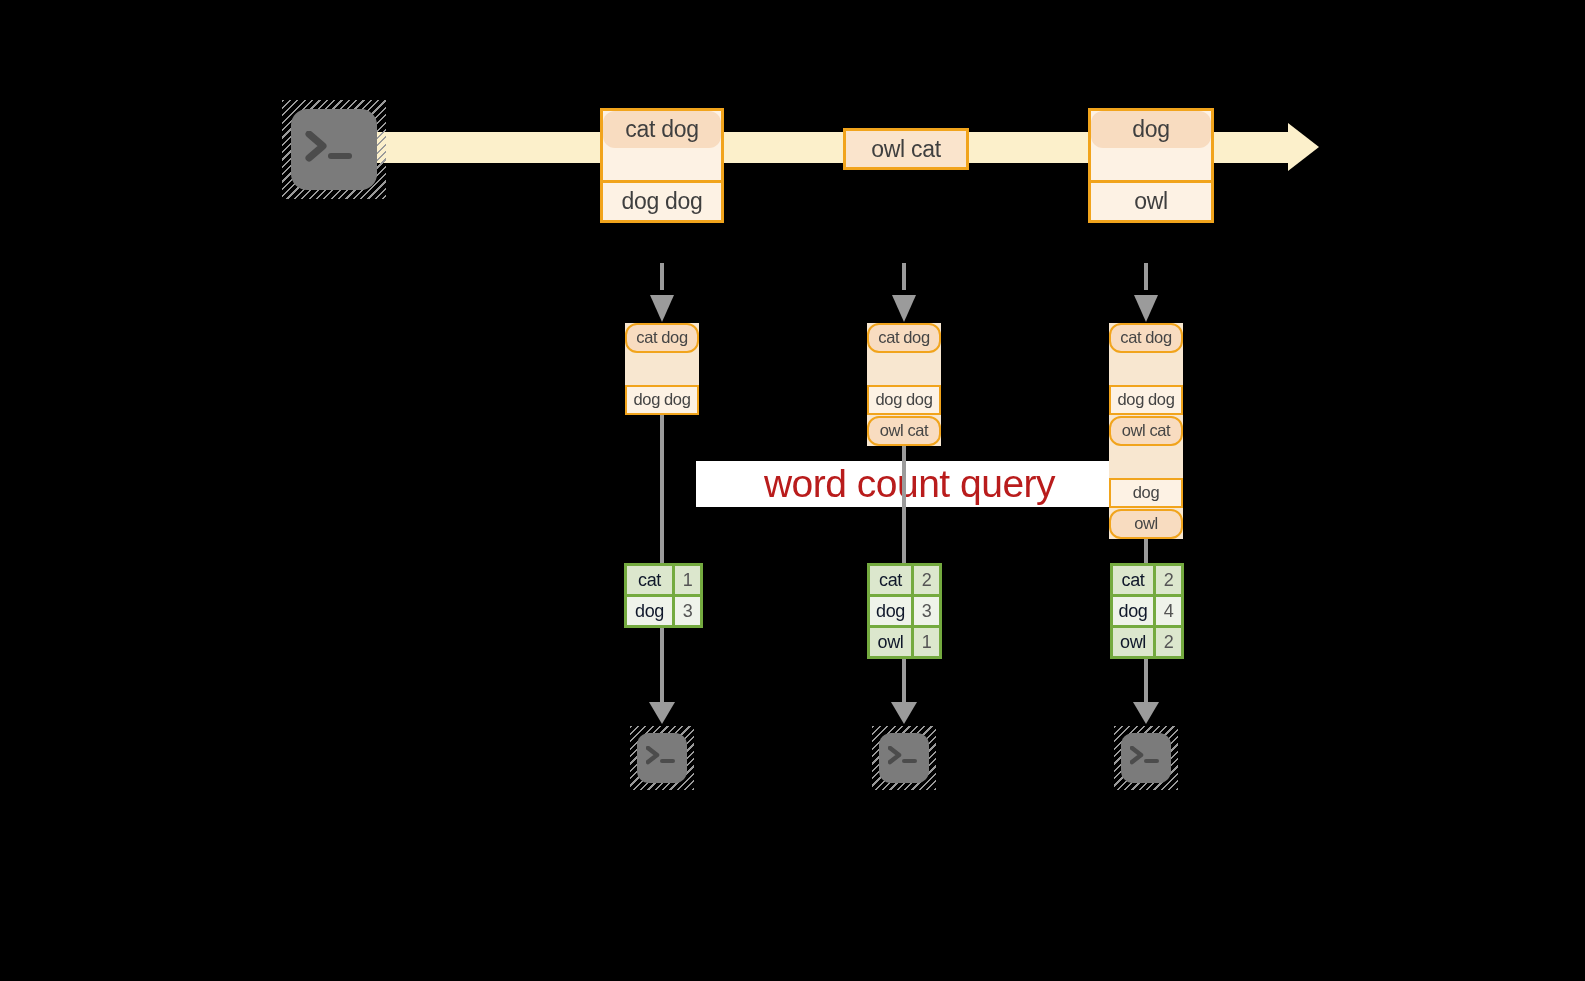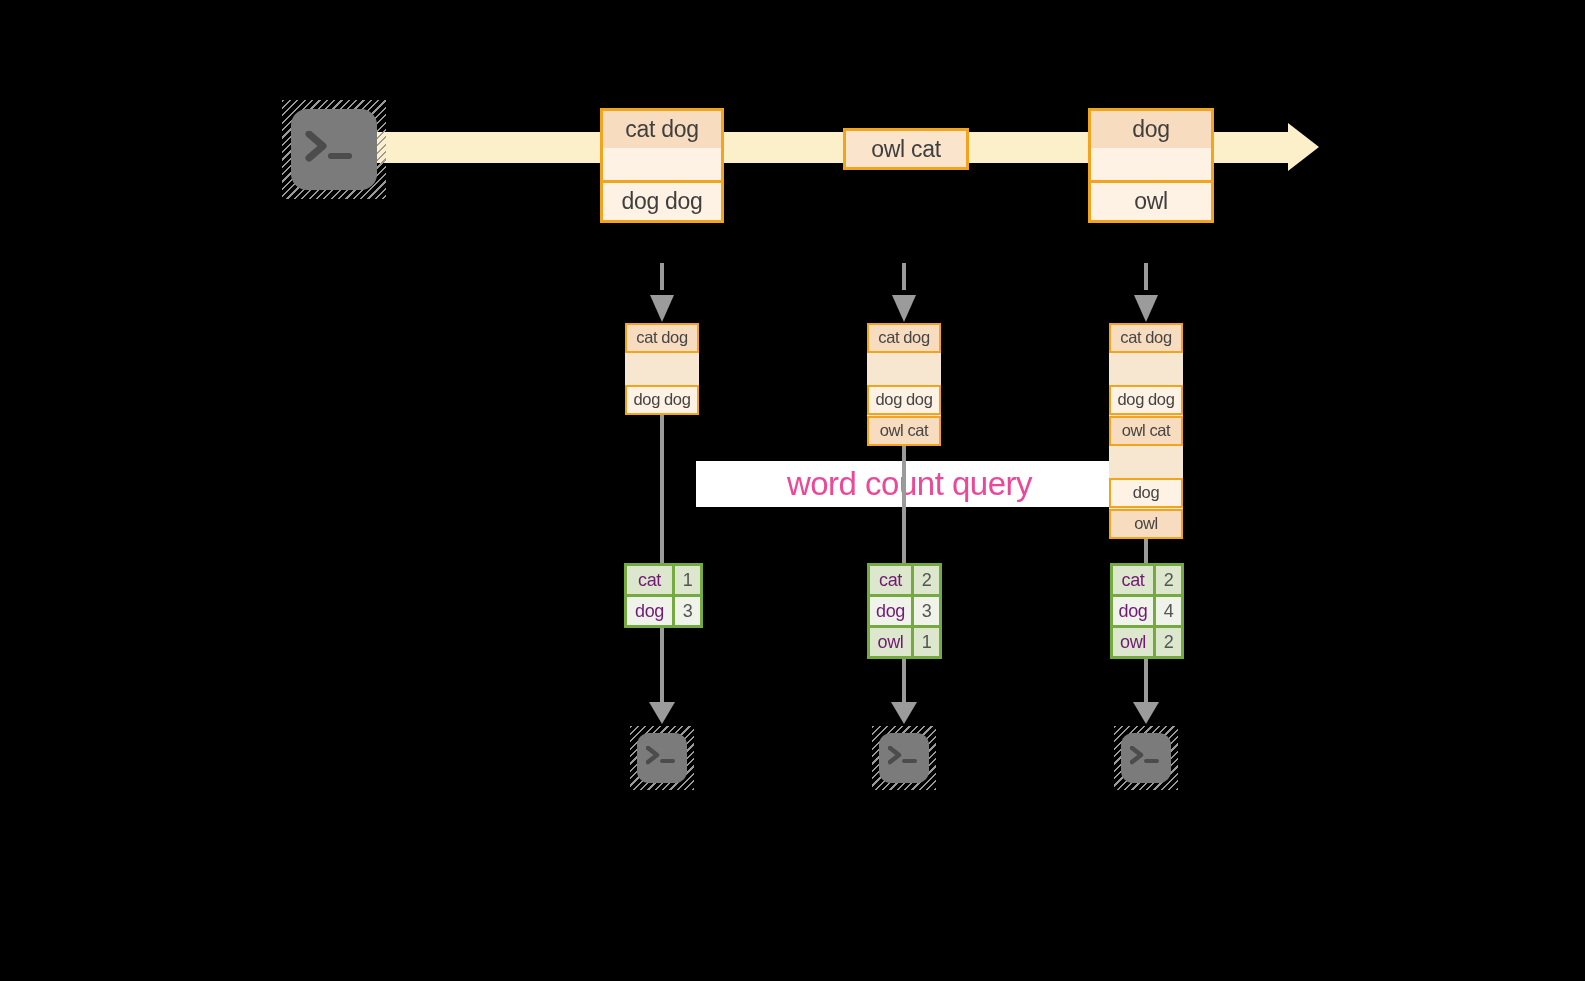--- a/index.html
+++ b/index.html
@@ -18,45 +18,45 @@
   .term-src .term-in{inset:9px;border-radius:16px;}
   .term-sink .term-in{inset:7px;border-radius:12px;}
   .glyph{display:block;}
   .term-src .glyph{margin:22px 0 0 14px;}
   .term-sink .glyph{margin:13px 0 0 9px;}
   
   .ebox{position:absolute;z-index:2;border:3px solid #f1a41c;background:#fdf2e4;}
   .erow{height:37px;line-height:37px;text-align:center;font-size:23px;color:#3f3f3f;letter-spacing:-0.3px;}
   .erow + .erow{border-top:3px solid #f1a41c;}
   .erow.single{height:36px;line-height:36px;}
-  .fill-dark{background:#f8dcc0;}
+  .fill-dark{background:#f8dcc0;border-radius:12px;}
   .fill-light{background:#fdf2e4;margin-top:32px;}
   .fill-mid{background:#fae4cc;}
   
   .dash{position:absolute;width:4px;height:27px;top:263px;background:#9b9b9b;z-index:2;}
   .dash-head{position:absolute;top:295px;width:0;height:0;z-index:2;
     border-left:12px solid transparent;border-right:12px solid transparent;border-top:27px solid #9b9b9b;}
   
   .stack{position:absolute;width:74px;z-index:4;background:#f8e7d0;}
   .srow{box-sizing:border-box;height:30px;margin-bottom:1px;border:2px solid #f1a41c;
     line-height:25px;text-align:center;font-size:16.5px;color:#454545;letter-spacing:-0.4px;}
   .srow:last-child{margin-bottom:0;}
   
   .vline{position:absolute;width:4px;background:#9b9b9b;z-index:3;}
   .ahead{position:absolute;width:0;height:0;z-index:3;
     border-left:13px solid transparent;border-right:13px solid transparent;border-top:22px solid #9b9b9b;}
   
   .query-band{position:absolute;left:696px;top:461px;width:427px;height:46px;background:#ffffff;z-index:2;
     display:flex;align-items:center;justify-content:center;}
-  .query-band span{font-size:33px;color:#ec4899;letter-spacing:-0.5px;}
+  .query-band span{font-size:39px;color:#b91c1c;letter-spacing:-0.5px;}
   
   .gtable{position:absolute;z-index:4;display:grid;grid-template-columns:1fr 25px;gap:3px;
     background:#74aa3f;border:3px solid #74aa3f;box-sizing:border-box;}
   .gcell{height:28px;line-height:28px;text-align:center;font-size:18px;letter-spacing:-0.3px;}
-  .gcell.word{color:#701a75;}
+  .gcell.word{color:#0f172a;}
   .gcell.num{color:#555555;}
   .g-dark{background:#dce7cd;}
   .g-light{background:#eff3ea;}
 </style>
 </head>
 <body>
 
 <div class="canvas">
 
   <div class="stream-band"></div>

